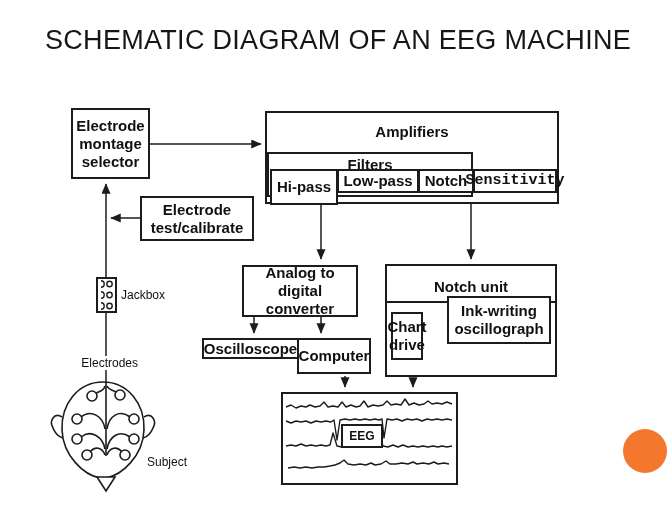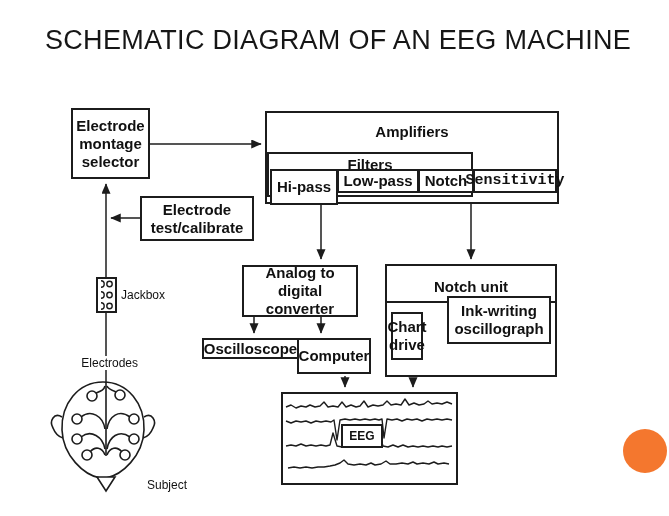--- a/index.html
+++ b/index.html
@@ -162,17 +162,17 @@
 
   <div class="box clear" style="left:281px; top:392px; width:177px; height:93px;"></div>
   <div class="box" style="left:341px; top:424px; width:42px; height:24px; font-size:12px;">
     <span>EEG</span>
   </div>
 
   <div class="box clear" style="left:96px; top:277px; width:21px; height:36px;"></div>
 
   <div class="lbl" style="left:121px; top:288px;">Jackbox</div>
   <div class="lbl bg" style="left:74px; top:356px; width:64px;text-align:right;">Electrodes</div>
-  <div class="lbl" style="left:147px; top:478px;">Subject</div>
+  <div class="lbl" style="left:147px; top:455px;">Subject</div>
 
   <div class="accent" style="left: 623px; top: 429px; width: 44px; height: 44px; background: rgb(244, 119, 46);"></div>
 
 </div>
 
 </body></html>

